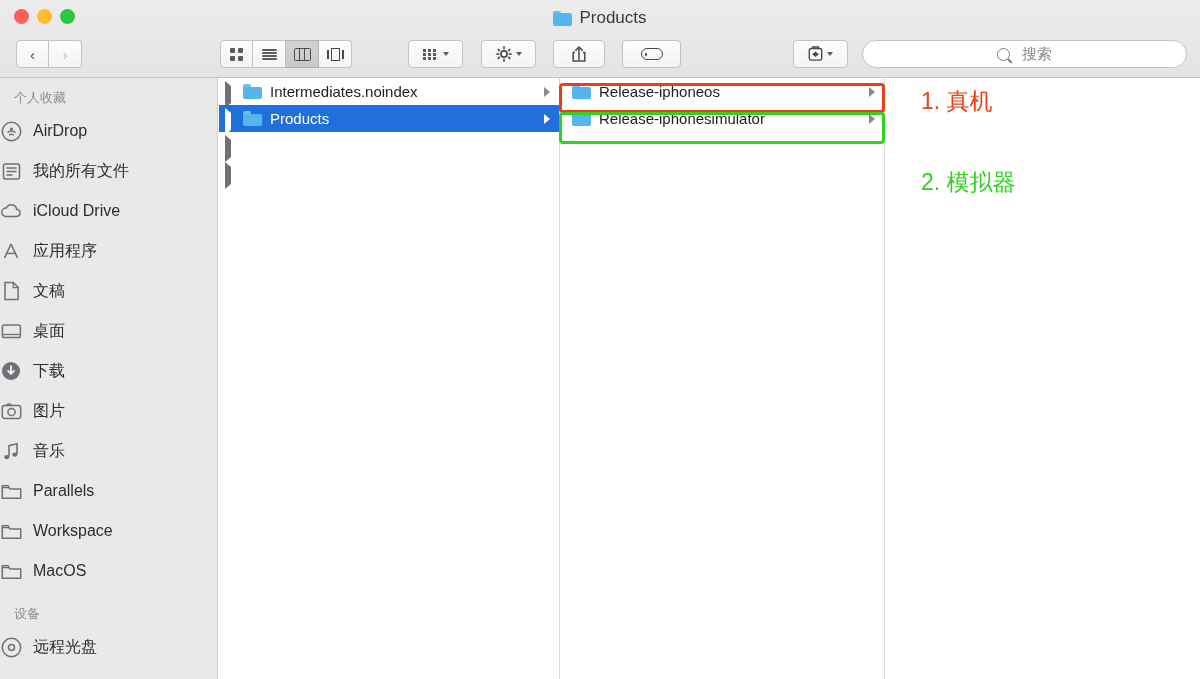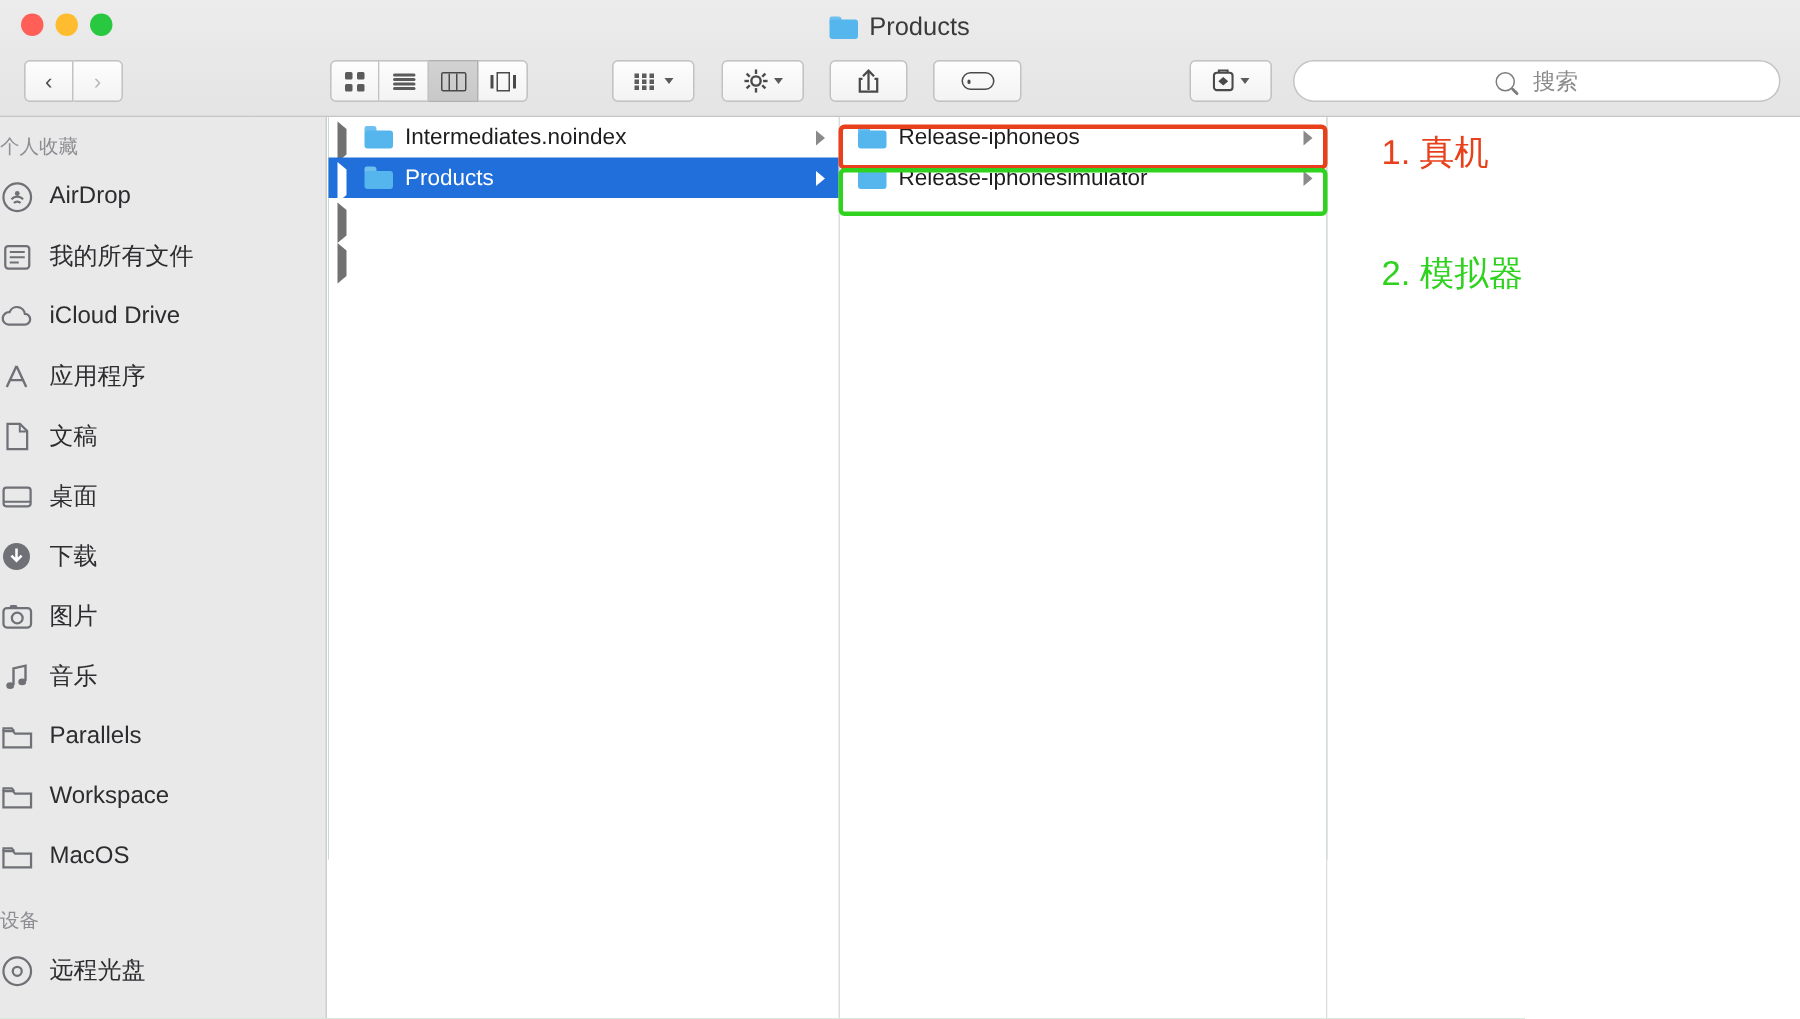--- a/index.html
+++ b/index.html
@@ -234,21 +234,21 @@
     width: 218px;
     height: 601px;
     background: #e9e9ea;
     border-right: 1px solid #cfcfcf;
     box-sizing: border-box;
     overflow: hidden;
   }
   .side-header {
     font-size: 13px;
     color: #8d8d92;
-    padding: 11px 0 4px 0;
+    padding: 11px 0 4px 14px;
     font-weight: 400;
   }
   .side-item {
     height: 40px;
     display: flex;
     align-items: center;
     gap: 11px;
     padding-left: 0;
     box-sizing: border-box;
   }
@@ -265,21 +265,21 @@
     color: #6f7176;
   }
   .side-ic svg { display: block; }
 
   
   .columns {
     position: absolute;
     left: 219px; top: 78px;
     width: 981px;
     height: 495px;
-    background: #15803d;
+    background: #fca5a5;
   }
   .col {
     position: absolute;
     top: 0;
     height: 601px;
     box-sizing: border-box;
     border-right: 1px solid #dcdcdc;
     background: #ffffff;
   }
   #col1 { left: 0; width: 341px; }

